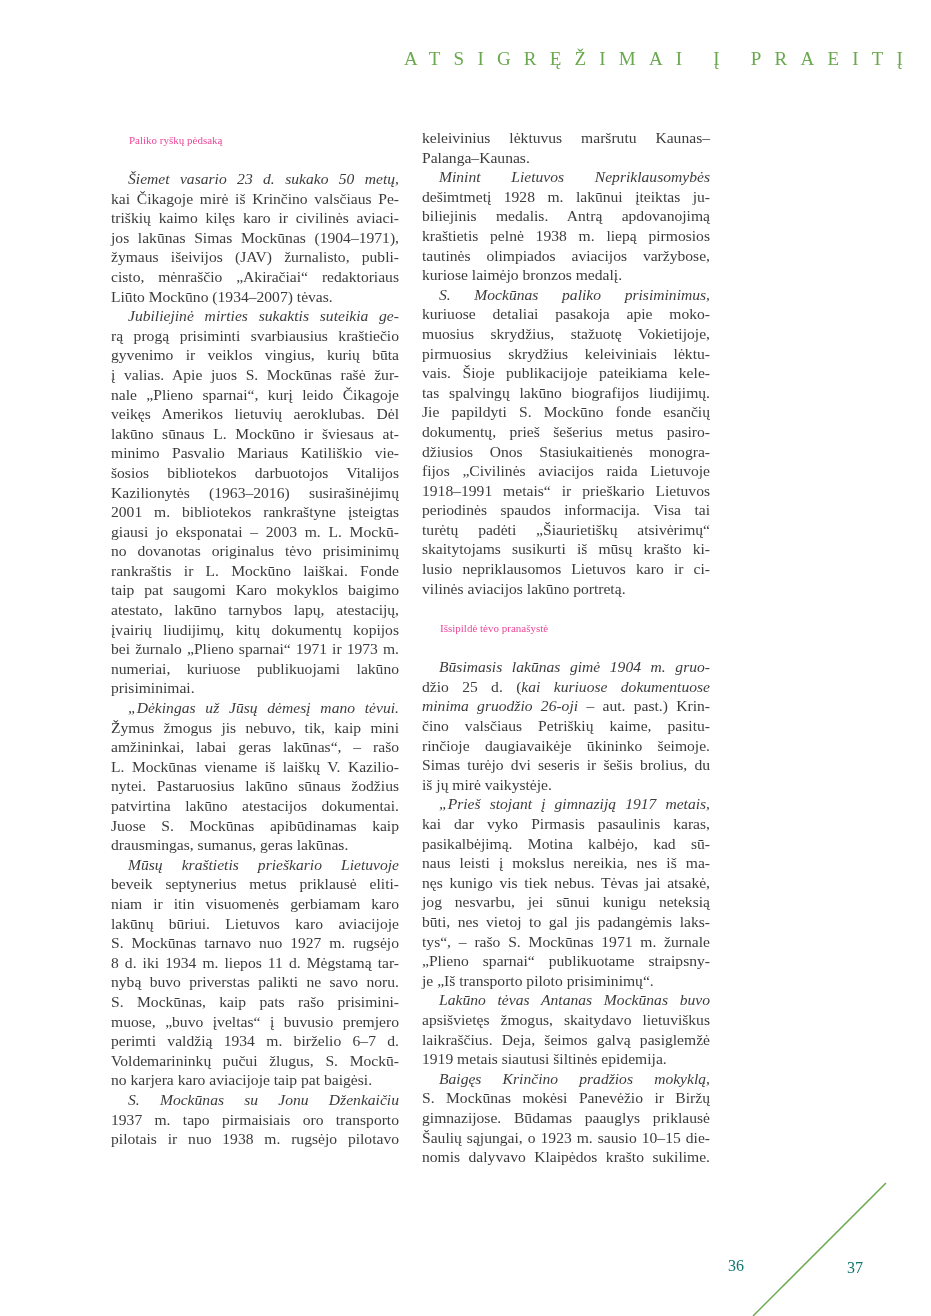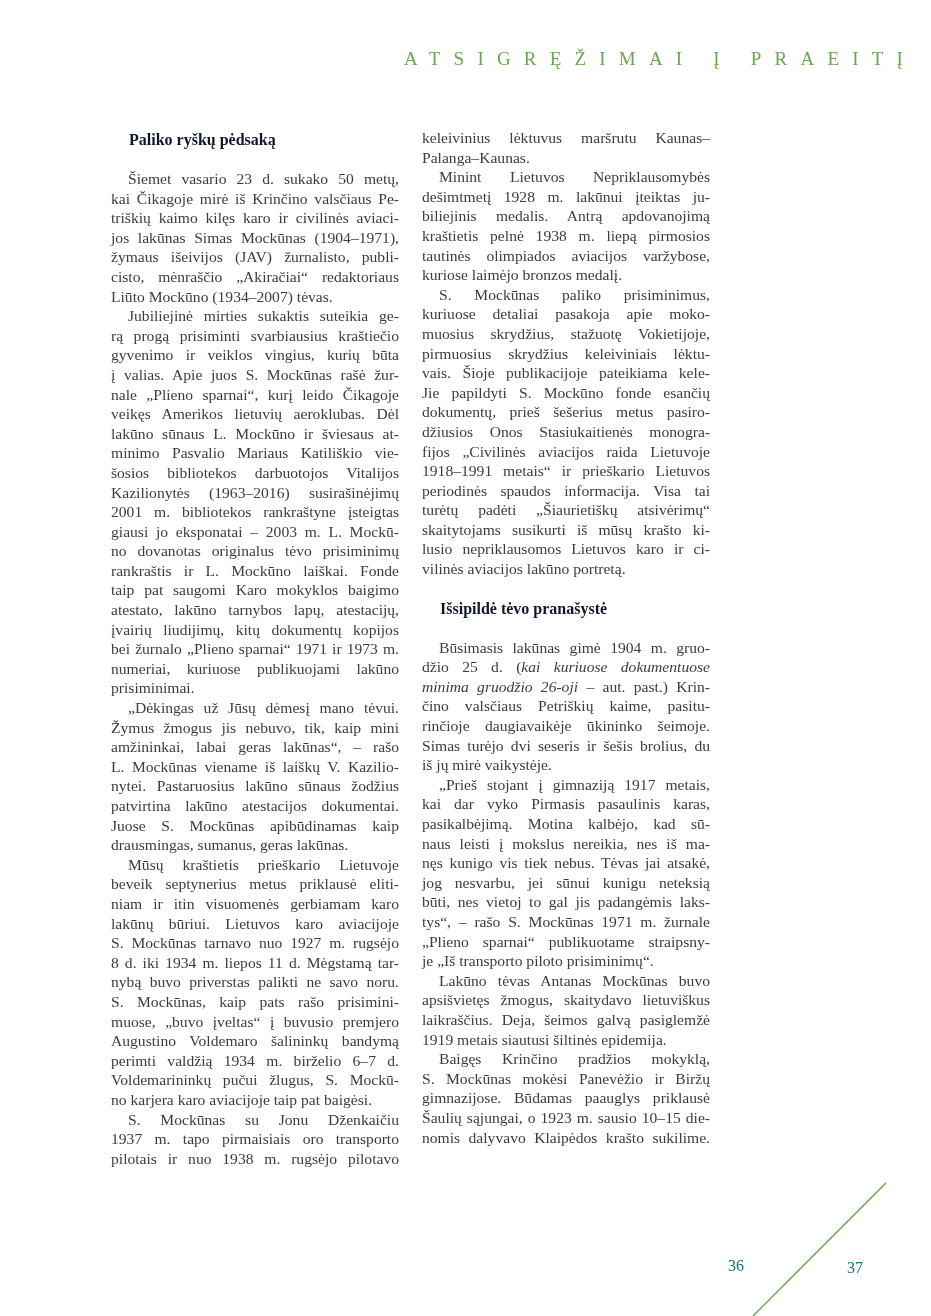--- a/index.html
+++ b/index.html
@@ -7,22 +7,22 @@
          font-family: "DejaVu Serif", "Liberation Serif", serif; color: #3a3a3a; }
   .running-head { position: absolute; top: 48px; left: 404px; width: 440px;
                   font-family: "Liberation Serif", serif; font-size: 19px; color: #6aa84f;
                   letter-spacing: 13.2px; white-space: nowrap; }
   .col { position: absolute; width: 288px; }
   .col-left { left: 111px; top: 129px; }
   .col-right { left: 422px; top: 128px; }
   .line { font-family: "Liberation Serif", serif; font-size: 15.6px; height: 19.6px; line-height: 19.6px;
           white-space: nowrap; text-align: justify; text-align-last: justify; color: #3c3c3c; }
   .line.last { text-align-last: left; }
-  .line.indent { padding-left: 17px; }
-  .heading { font-family: "Liberation Serif", serif; font-weight: bold; font-size: 16px; color: #0f172a;
+  .line.indent { padding-left: 17px; font-style: italic; }
+  .heading { font-family: "Liberation Serif", serif; font-weight: normal; font-size: 11px; color: #ec4899;
              height: 22px; line-height: 22px; padding-left: 18px; margin-bottom: 18px; }
   .gap { height: 19px; }
   .italic { font-style: italic; margin-top: 40px; }
   .page-num { position: absolute; font-family: "Liberation Serif", serif; font-size: 16px; color: #0f766e; }
   .page-left { left: 728px; top: 1257px; }
   .page-right { left: 847px; top: 1259px; }
   .divider { position: absolute; left: 0; top: 0; }
 </style>
 </head>
 <body>
@@ -76,21 +76,20 @@
       <div>
         <div class="line indent">Mūsų kraštietis prieškario Lietuvoje</div>
         <div class="line">beveik septynerius metus priklausė eliti-</div>
         <div class="line">niam ir itin visuomenės gerbiamam karo</div>
         <div class="line">lakūnų būriui. Lietuvos karo aviacijoje</div>
         <div class="line">S. Mockūnas tarnavo nuo 1927 m. rugsėjo</div>
         <div class="line">8 d. iki 1934 m. liepos 11 d. Mėgstamą tar-</div>
         <div class="line">nybą buvo priverstas palikti ne savo noru.</div>
         <div class="line">S. Mockūnas, kaip pats rašo prisimini-</div>
         <div class="line">muose, „buvo įveltas“ į buvusio premjero</div>
-        <div class="line">Augustino Voldemaro šalininkų bandymą</div>
         <div class="line">perimti valdžią 1934 m. birželio 6–7 d.</div>
         <div class="line">Voldemarininkų pučui žlugus, S. Mockū-</div>
         <div class="line last">no karjera karo aviacijoje taip pat baigėsi.</div>
       </div>
       <div>
         <div class="line indent">S. Mockūnas su Jonu Dženkaičiu</div>
         <div class="line">1937 m. tapo pirmaisiais oro transporto</div>
         <div class="line">pilotais ir nuo 1938 m. rugsėjo pilotavo</div>
       </div>
     </div>
@@ -109,20 +108,21 @@
         <div class="line">kraštietis pelnė 1938 m. liepą pirmosios</div>
         <div class="line">tautinės olimpiados aviacijos varžybose,</div>
         <div class="line last">kuriose laimėjo bronzos medalį.</div>
       </div>
       <div>
         <div class="line indent">S. Mockūnas paliko prisiminimus,</div>
         <div class="line">kuriuose detaliai pasakoja apie moko-</div>
         <div class="line">muosius skrydžius, stažuotę Vokietijoje,</div>
         <div class="line">pirmuosius skrydžius keleiviniais lėktu-</div>
         <div class="line">vais. Šioje publikacijoje pateikiama kele-</div>
+        <div class="line">tas spalvingų lakūno biografijos liudijimų.</div>
         <div class="line">Jie papildyti S. Mockūno fonde esančių</div>
         <div class="line">dokumentų, prieš šešerius metus pasiro-</div>
         <div class="line">džiusios Onos Stasiukaitienės monogra-</div>
         <div class="line">fijos „Civilinės aviacijos raida Lietuvoje</div>
         <div class="line">1918–1991 metais“ ir prieškario Lietuvos</div>
         <div class="line">periodinės spaudos informacija. Visa tai</div>
         <div class="line">turėtų padėti „Šiaurietiškų atsivėrimų“</div>
         <div class="line">skaitytojams susikurti iš mūsų krašto ki-</div>
         <div class="line">lusio nepriklausomos Lietuvos karo ir ci-</div>
         <div class="line last">vilinės aviacijos lakūno portretą.</div>

